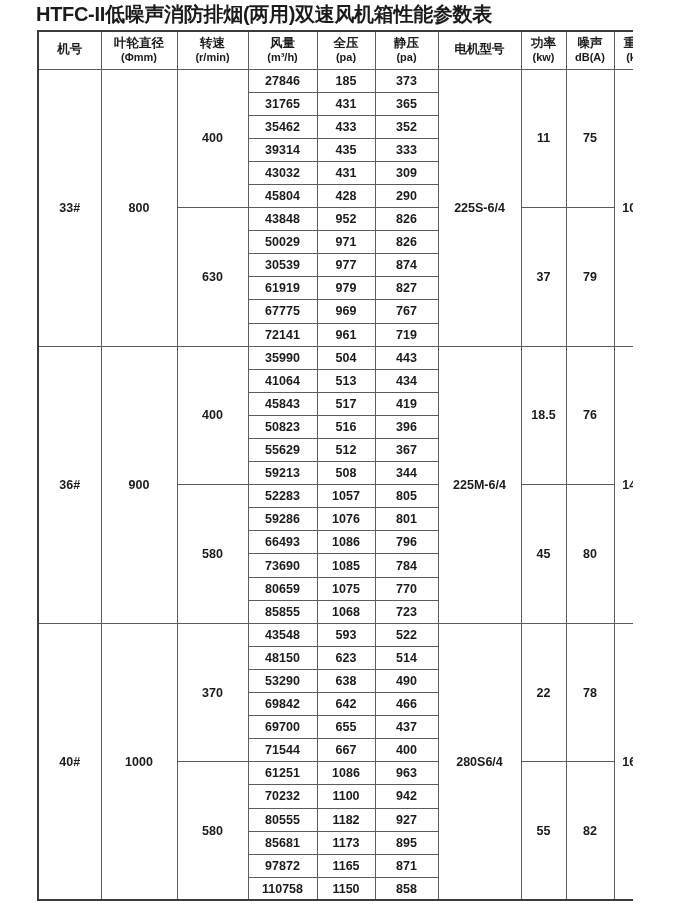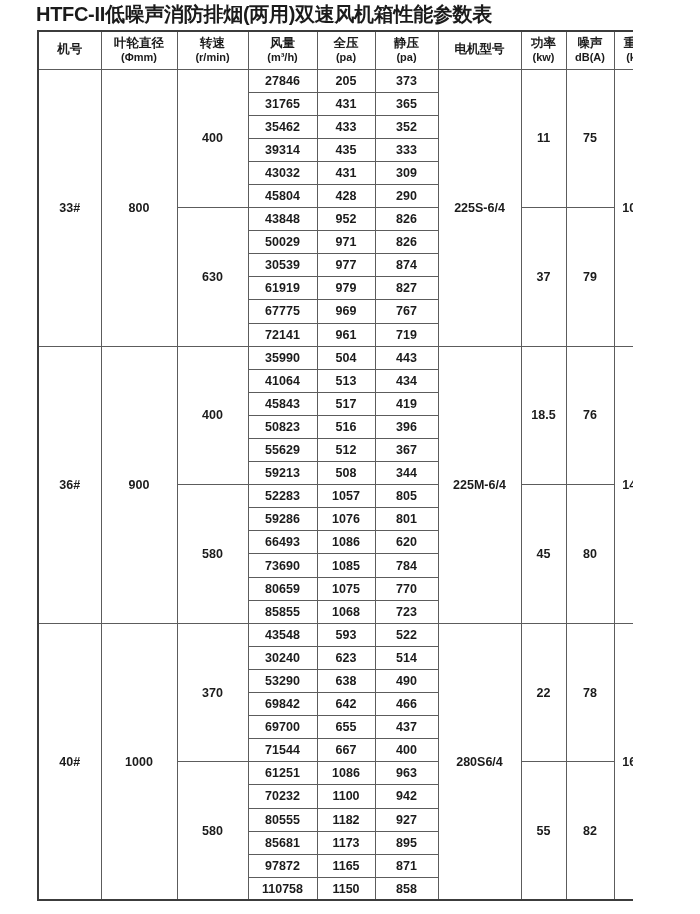--- a/index.html
+++ b/index.html
@@ -112,21 +112,21 @@
           </th>
       </tr>
     </thead>
     <tbody>
 
       <tr>
           <td rowspan="12">33#</td>
           <td rowspan="12">800</td>
           <td rowspan="6">400</td>
           <td>27846</td>
-          <td>205</td>
+          <td>185</td>
           <td>373</td>
           <td rowspan="12">225S-6/4</td>
           <td rowspan="6">11</td>
           <td rowspan="6">75</td>
           <td rowspan="12">1046</td>
         </tr>
       <tr>
           <td>31765</td>
           <td>431</td>
           <td>365</td>
@@ -231,21 +231,21 @@
           <td rowspan="6">80</td>
         </tr>
       <tr>
           <td>59286</td>
           <td>1076</td>
           <td>801</td>
         </tr>
       <tr>
           <td>66493</td>
           <td>1086</td>
-          <td>620</td>
+          <td>796</td>
         </tr>
       <tr>
           <td>73690</td>
           <td>1085</td>
           <td>784</td>
         </tr>
       <tr>
           <td>80659</td>
           <td>1075</td>
           <td>770</td>
@@ -262,21 +262,21 @@
           <td rowspan="6">370</td>
           <td>43548</td>
           <td>593</td>
           <td>522</td>
           <td rowspan="12">280S6/4</td>
           <td rowspan="6">22</td>
           <td rowspan="6">78</td>
           <td rowspan="12">1633</td>
         </tr>
       <tr>
-          <td>30240</td>
+          <td>48150</td>
           <td>623</td>
           <td>514</td>
         </tr>
       <tr>
           <td>53290</td>
           <td>638</td>
           <td>490</td>
         </tr>
       <tr>
           <td>69842</td>

